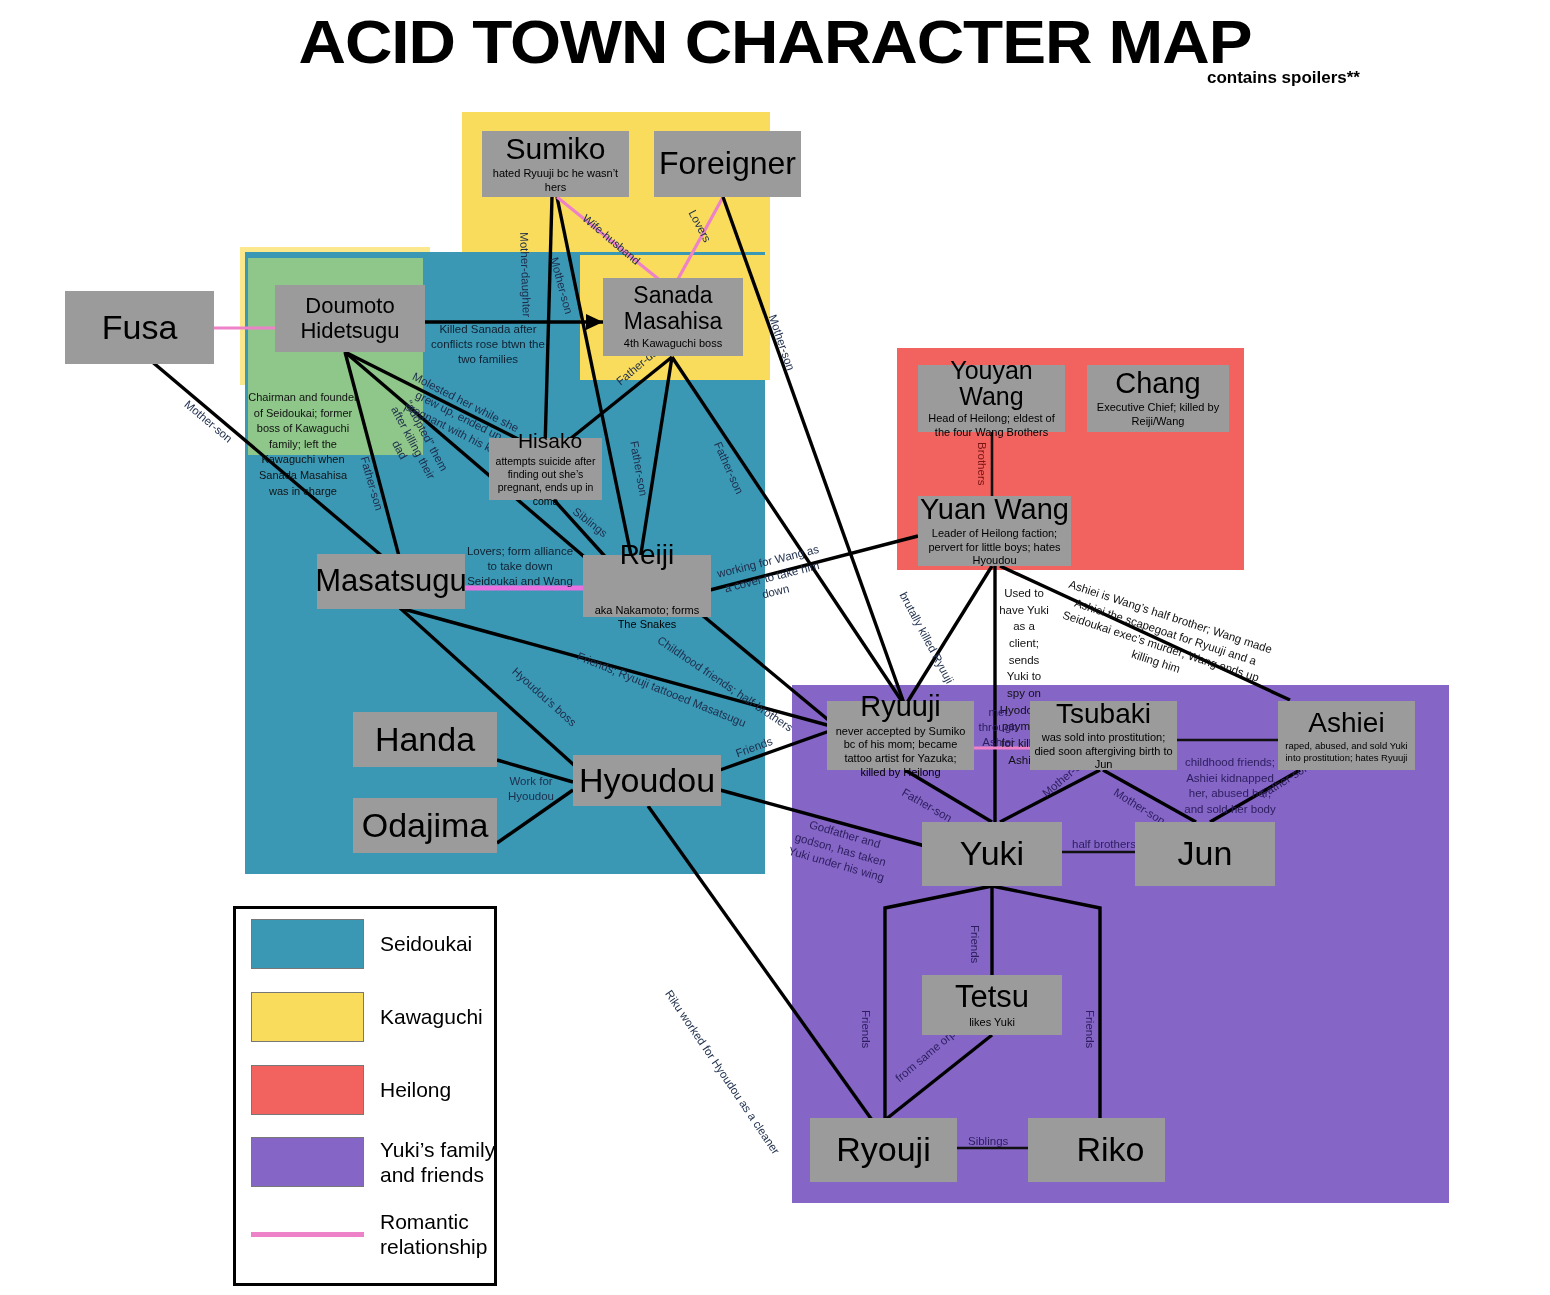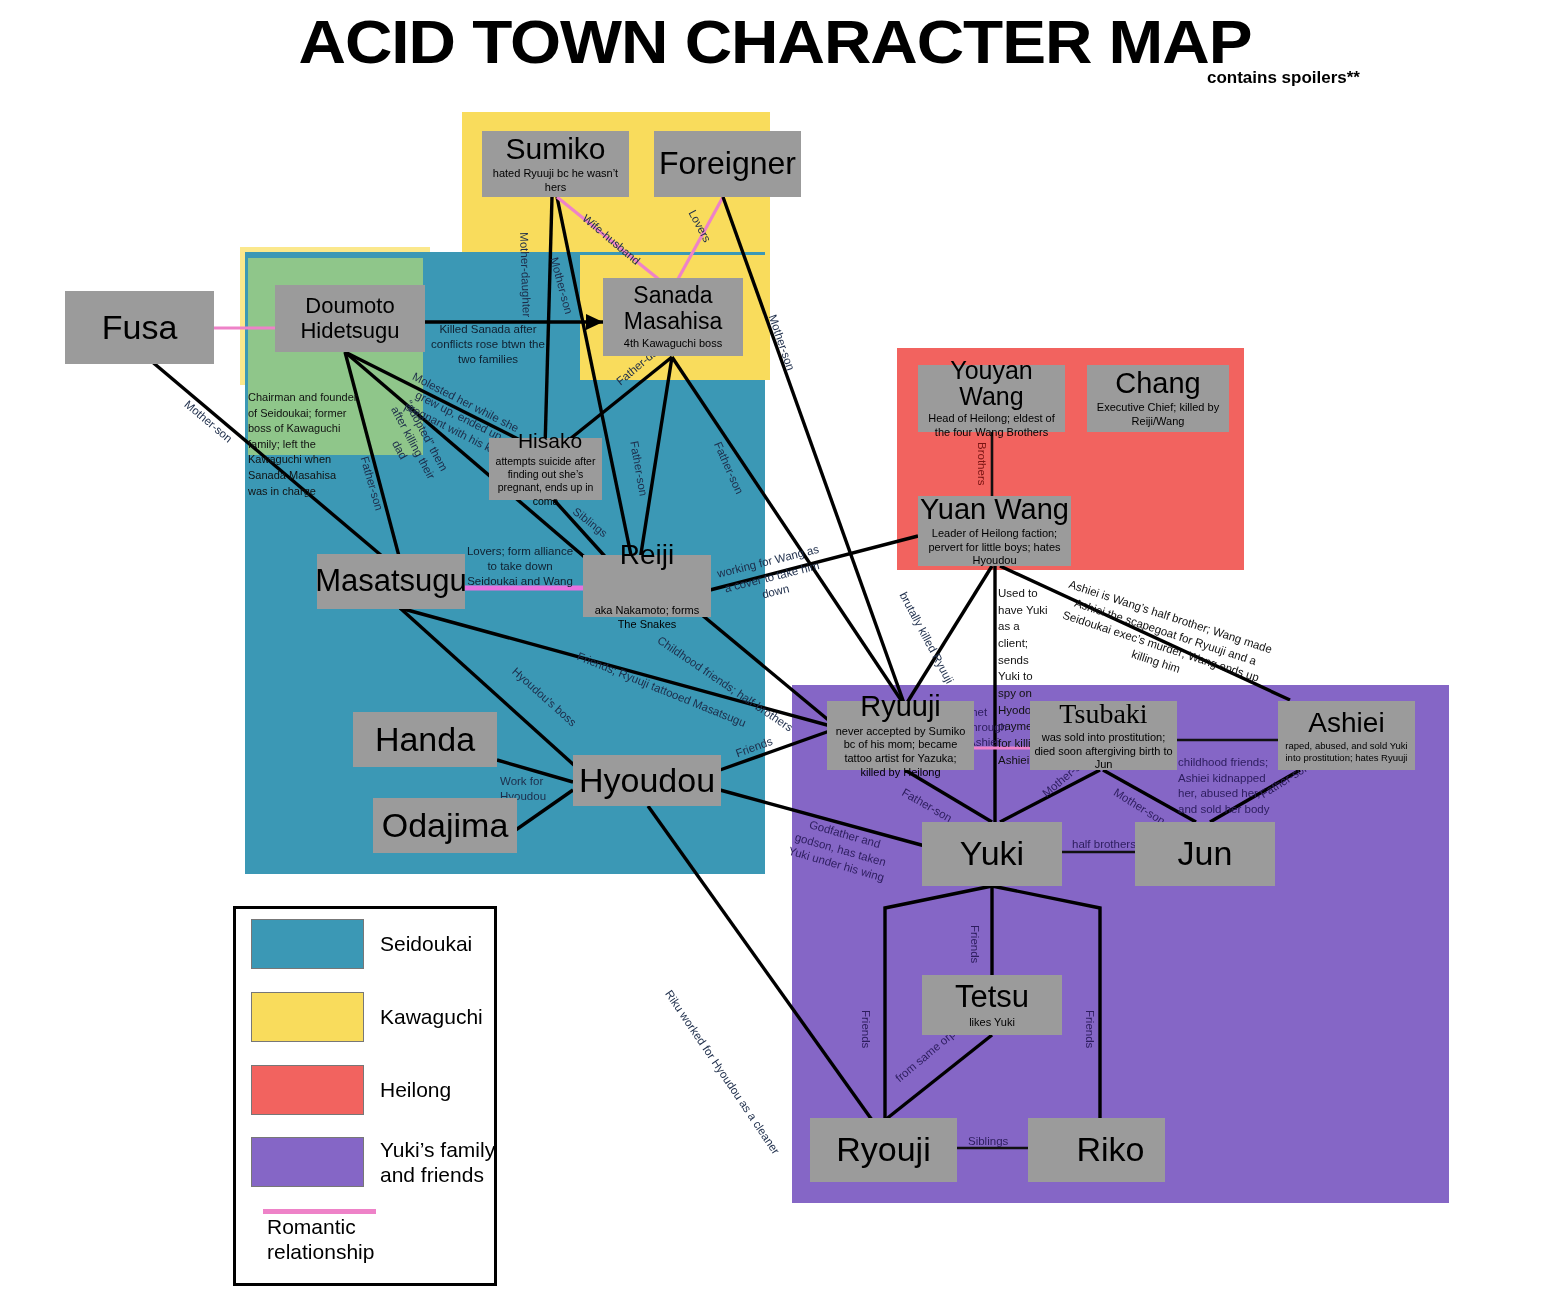--- a/index.html
+++ b/index.html
@@ -29,21 +29,21 @@
   
   svg.lines{position:absolute;left:0;top:0;width:1550px;height:1295px;
             pointer-events:none;overflow:visible;}
   svg.lines .edge{stroke:#000;stroke-width:3.4;fill:none;}
   svg.lines .edge-thin{stroke:#111;stroke-width:2.6;fill:none;}
   svg.lines .romance{stroke:#EE82C8;stroke-width:3.2;fill:none;}
   svg.lines .romance-thick{stroke:#E870E0;stroke-width:5;fill:none;}
 
   .elabel{position:absolute;font-size:11.5px;line-height:1.18;color:#1d2d4a;
           white-space:nowrap;transform-origin:left top;pointer-events:none;}
-  .elabel.c{text-align:left;}
+  .elabel.c{text-align:center;}
   .elabel.dark{color:#102030;}
   .elabel.red{color:#7a1412;}
   .elabel.purple{color:#2d1d5e;}
   .elabel.blk{color:#111;}
 
   
   .node{position:absolute;background:#9B9B9B;color:#000;
         display:flex;flex-direction:column;align-items:center;
         justify-content:center;text-align:center;box-sizing:border-box;}
   .node .nm{font-size:30px;line-height:1.04;}
@@ -272,21 +272,21 @@
 
   <div class="node" id="n-reiji" style="left:583px;top:555px;width:128px;height:62px;gap:32px;">
     <div class="nm" style="font-size:28px;">Reiji</div>
     <div class="ds">aka Nakamoto; forms The Snakes</div>
   </div>
 
   <div class="node big" id="n-handa" style="left:353px;top:712px;width:144px;height:55px;">
     <div class="nm">Handa</div>
   </div>
 
-  <div class="node big" id="n-odajima" style="left:353px;top:798px;width:144px;height:55px;margin-left:20px;">
+  <div class="node big" id="n-odajima" style="left:353px;top:798px;width:144px;height:55px;">
     <div class="nm">Odajima</div>
   </div>
 
   <div class="node big" id="n-hyoudou" style="left:573px;top:755px;width:148px;height:51px;">
     <div class="nm">Hyoudou</div>
   </div>
 
   <div class="node" id="n-youyan" style="left:918px;top:365px;width:147px;height:67px;">
     <div class="nm" style="font-size:25px;">Youyan Wang</div>
     <div class="ds">Head of Heilong; eldest of the four Wang Brothers</div>
@@ -301,21 +301,21 @@
     <div class="nm" style="font-size:29px;">Yuan Wang</div>
     <div class="ds">Leader of Heilong faction; pervert for little boys; hates Hyoudou</div>
   </div>
 
   <div class="node" id="n-ryuuji" style="left:827px;top:701px;width:147px;height:69px;">
     <div class="nm" style="font-size:29px;">Ryuuji</div>
     <div class="ds">never accepted by Sumiko bc of his mom; became tattoo artist for Yazuka; killed by Heilong</div>
   </div>
 
   <div class="node" id="n-tsubaki" style="left:1030px;top:701px;width:147px;height:69px;">
-    <div class="nm" style="font-size:28px;font-family:Liberation Serif, serif;">Tsubaki</div>
+    <div class="nm" style="font-size:28px;">Tsubaki</div>
     <div class="ds">was sold into prostitution; died soon aftergiving birth to Jun</div>
   </div>
 
   <div class="node" id="n-ashiei" style="left:1278px;top:701px;width:137px;height:69px;">
     <div class="nm" style="font-size:28px;">Ashiei</div>
     <div class="ds" style="font-size:9.5px;">raped, abused, and sold Yuki into prostitution; hates Ryuuji</div>
   </div>
 
   <div class="node big" id="n-yuki" style="left:922px;top:822px;width:140px;height:64px;">
     <div class="nm">Yuki</div>
@@ -348,19 +348,19 @@
       <div class="lg-tx">Kawaguchi</div>
     </div>
     <div class="lg-row" style="left:15px;top:156px;">
       <div class="lg-sw" style="background:#F2635F;"></div>
       <div class="lg-tx">Heilong</div>
     </div>
     <div class="lg-row" style="left:15px;top:228px;">
       <div class="lg-sw" style="background:#8566C6;"></div>
       <div class="lg-tx" style="width:120px;">Yuki’s family and friends</div>
     </div>
-    <div class="lg-row" style="left:15px;top:300px;flex-direction:column;">
+    <div class="lg-row" style="left:15px;top:300px;">
       <div class="lg-line"></div>
       <div class="lg-tx" style="width:120px;">Romantic relationship</div>
     </div>
   </div>
 
 </div>
 
 </body></html>

